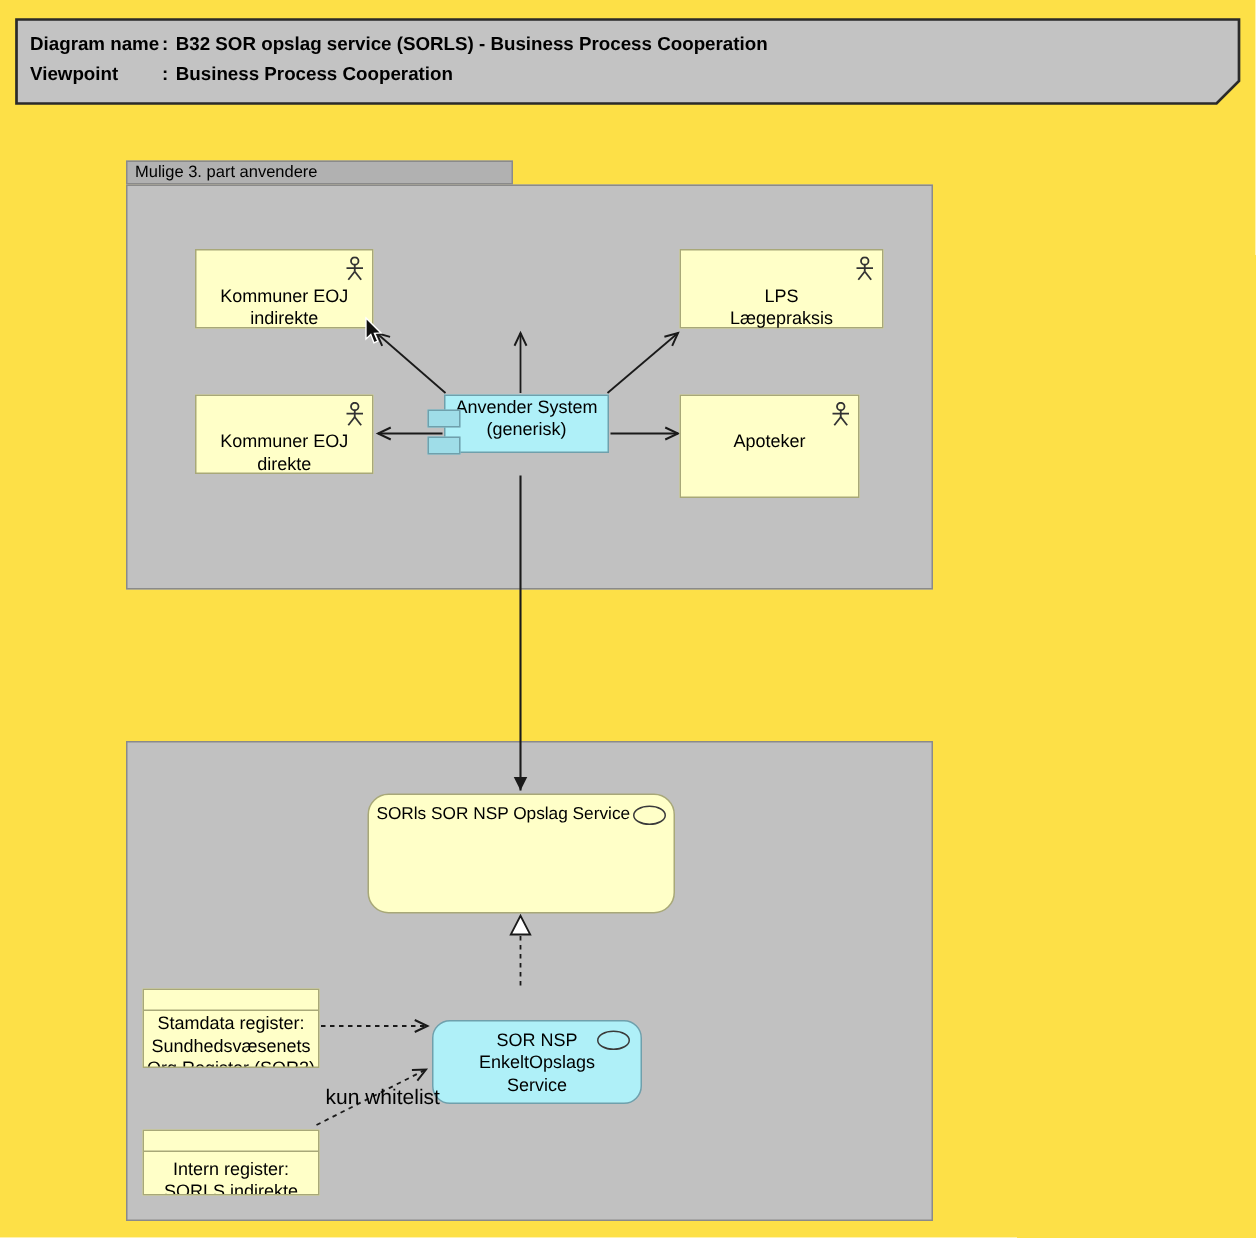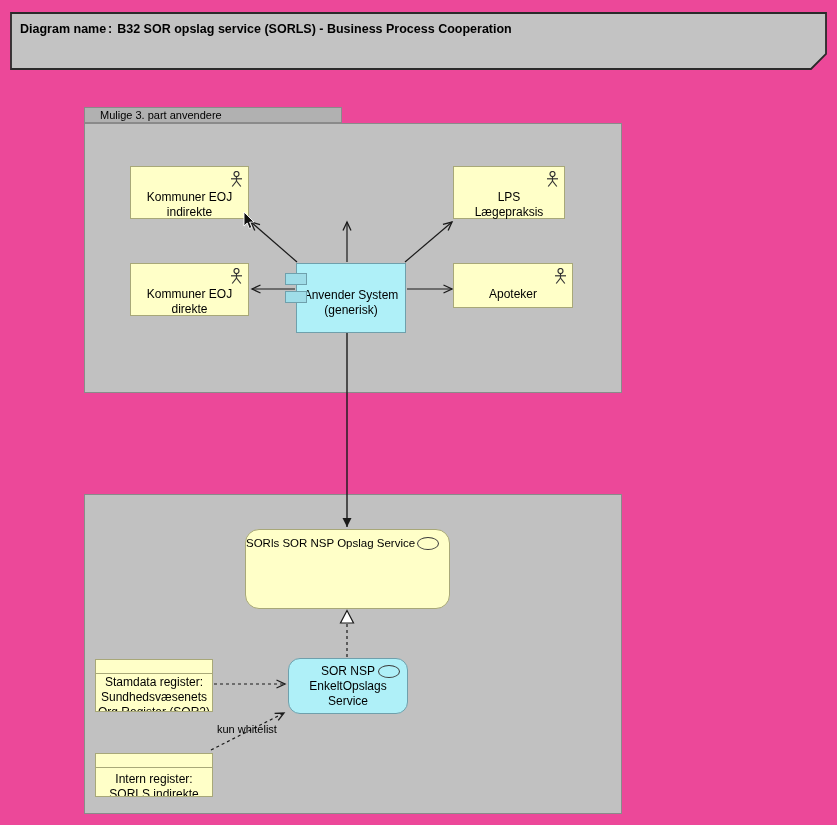--- a/index.html
+++ b/index.html
@@ -4,33 +4,33 @@
 <style>
   :root{
     --group-fill:#c1c1c1; --group-tab:#b1b1b1; --group-border:#8a8a8a;
     --node-yellow:#ffffc8; --node-yellow-border:#a8a878;
     --node-cyan:#aff0f8; --node-cyan-border:#6fa0ac;
     --title-fill:#c3c3c3; --line:#1a1a1a;
   }
   html,body{margin:0;padding:0;background:#fff;}
   .canvas{
     position:relative; width:837px; height:825px; overflow:hidden;
-    font-family:"Liberation Sans", sans-serif; color:#000; background:#ec4899;
+    font-family:"Liberation Sans", sans-serif; color:#000; background:#fde047;
   }
   
   .title-block{position:absolute; left:10px; top:12px; width:818px; height:59px; z-index:4;}
   .title-block svg{position:absolute; left:0; top:0;}
   .title-text{position:absolute; left:10px; top:7px; font-size:12.5px; font-weight:bold; line-height:20px; white-space:nowrap;}
   .tlabel{display:inline-block; min-width:88px;}
   .tcolon{display:inline-block; margin-right:5px;}
   
   .group-tab{
     position:absolute; height:16px; width:258px; background:var(--group-tab);
     border:1px solid var(--group-border); box-sizing:border-box; z-index:1;
-    font-size:11px; line-height:14px; padding-left:15px; color:#000;
+    font-size:11px; line-height:14px; padding-left:5px; color:#000;
   }
   .group-body{
     position:absolute; background:var(--group-fill);
     border:1px solid var(--group-border); box-sizing:border-box; z-index:1;
   }
   
   .connectors{position:absolute; left:0; top:0; z-index:2; pointer-events:none;}
   
   .node{
     position:absolute; box-sizing:border-box; z-index:3;
@@ -46,36 +46,39 @@
   .icon-oval.abs{position:absolute; top:6px; right:7px;}
   .comp-tab{
     position:absolute; left:-12px; width:22px; height:12px;
     background:#9fdde8; border:1px solid var(--node-cyan-border); box-sizing:border-box;
   }
   .obj-strip{
     position:absolute; left:0; top:0; right:0; height:13px;
     border-bottom:1px solid var(--node-yellow-border);
   }
   .obj-body{position:absolute; left:0; right:0; top:14px; bottom:0; overflow:hidden; padding-top:1px;}
-  .svc-title{display:flex; align-items:center; gap:2px; padding-top:6px; font-size:11.5px;}
-  .free-label{position:absolute; z-index:3; font-size:11px; white-space:nowrap;}
+  .svc-title{display:flex; align-items:center; justify-content:center; gap:2px; padding-top:6px; font-size:11.5px;}
+  .free-label{position:absolute; z-index:3; font-size:14px; white-space:nowrap;}
   .cursor{position:absolute; z-index:9;}
 </style>
 </head>
 <body>
 
 <div class="canvas">
 
   <div class="title-block">
     <svg width="818" height="59">
       <polygon points="1,1 816,1 816,42 801,57 1,57" fill="var(--title-fill)" stroke="#2a2a2a" stroke-width="1.8"></polygon>
     </svg>
     <div class="title-text">
       <div>
         <span class="tlabel">Diagram name</span><span class="tcolon">:</span><span>B32 SOR opslag service (SORLS) - Business Process Cooperation</span>
+      </div>
+      <div>
+        <span class="tlabel">Viewpoint</span><span class="tcolon">:</span><span>Business Process Cooperation</span>
       </div>
     </div>
   </div>
 
   <div class="group-tab" style="left:84px; top:107px;">
     <span>Mulige 3. part anvendere</span>
   </div>
   <div class="group-body" style="left:84px; top:123px; width:538px; height:270px;"></div>
 
   <div class="group-body" style="left:84px; top:494px; width:538px; height:320px;"></div>
@@ -109,21 +112,21 @@
           <line x1="1" y1="7.8" x2="12" y2="7.8"></line>
           <line x1="6.5" y1="10" x2="2.2" y2="15.5"></line>
           <line x1="6.5" y1="10" x2="10.8" y2="15.5"></line>
         </svg>
     </span>
     <div class="tl">Kommuner EOJ</div>
     <div class="tl">indirekte</div>
   </div>
 
 
-  <div class="node actor" style="left:453px; top:166px; width:112px; height:53px;">
+  <div class="node actor" style="left:453px; top:166px; width:136px; height:53px;">
     <span class="icon-actor">
       <svg width="13" height="17" viewBox="0 0 13 17">
           <circle cx="6.5" cy="3" r="2.5"></circle>
           <line x1="6.5" y1="5.5" x2="6.5" y2="10"></line>
           <line x1="1" y1="7.8" x2="12" y2="7.8"></line>
           <line x1="6.5" y1="10" x2="2.2" y2="15.5"></line>
           <line x1="6.5" y1="10" x2="10.8" y2="15.5"></line>
         </svg>
     </span>
     <div class="tl">LPS</div>
@@ -137,34 +140,34 @@
           <line x1="6.5" y1="5.5" x2="6.5" y2="10"></line>
           <line x1="1" y1="7.8" x2="12" y2="7.8"></line>
           <line x1="6.5" y1="10" x2="2.2" y2="15.5"></line>
           <line x1="6.5" y1="10" x2="10.8" y2="15.5"></line>
         </svg>
     </span>
     <div class="tl">Kommuner EOJ</div>
     <div class="tl">direkte</div>
   </div>
 
-  <div class="node actor" style="left:453px; top:263px; width:120px; height:45px;">
+  <div class="node actor" style="left:453px; top:263px; width:120px; height:69px;">
     <span class="icon-actor">
       <svg width="13" height="17" viewBox="0 0 13 17">
           <circle cx="6.5" cy="3" r="2.5"></circle>
           <line x1="6.5" y1="5.5" x2="6.5" y2="10"></line>
           <line x1="1" y1="7.8" x2="12" y2="7.8"></line>
           <line x1="6.5" y1="10" x2="2.2" y2="15.5"></line>
           <line x1="6.5" y1="10" x2="10.8" y2="15.5"></line>
         </svg>
     </span>
     <div class="tl">Apoteker</div>
   </div>
 
-  <div class="node cyan" style="left:296px; top:263px; width:110px; height:70px; padding-top:24px;">
+  <div class="node cyan" style="left:296px; top:263px; width:110px; height:39px; padding-top:0;">
     <span class="comp-tab" style="top:9px;"></span>
     <span class="comp-tab" style="top:27px;"></span>
     <div class="tl">Anvender System</div>
     <div class="tl">(generisk)</div>
   </div>
 
   <div class="node actor rounded" style="left:245px; top:529px; width:205px; height:80px; padding-top:0;">
     <div class="svc-title">
       <span>SORls SOR NSP Opslag Service</span>
         <span class="icon-oval"></span>
@@ -181,21 +184,21 @@
   </div>
 
   <div class="node actor" style="left:95px; top:753px; width:118px; height:44px; padding-top:0;">
     <div class="obj-strip"></div>
     <div class="obj-body" style="padding-top:4px;">
       <div class="tl">Intern register:</div>
       <div class="tl">SORLS indirekte</div>
     </div>
   </div>
 
-  <div class="node cyan rounded" style="left:288px; top:658px; width:120px; height:56px; padding-top:5px; border-radius:12px;">
+  <div class="node cyan rounded" style="left:288px; top:680px; width:140px; height:56px; padding-top:5px; border-radius:12px;">
     <span class="icon-oval abs"></span>
     <div class="tl">SOR NSP</div>
     <div class="tl">EnkeltOpslags</div>
     <div class="tl">Service</div>
   </div>
 
   <div class="free-label" style="left:217px; top:723px;">kun whitelist</div>
 
   <div class="cursor" style="left:243px; top:211px;">
     <svg width="13" height="19" viewBox="0 0 13 19">

